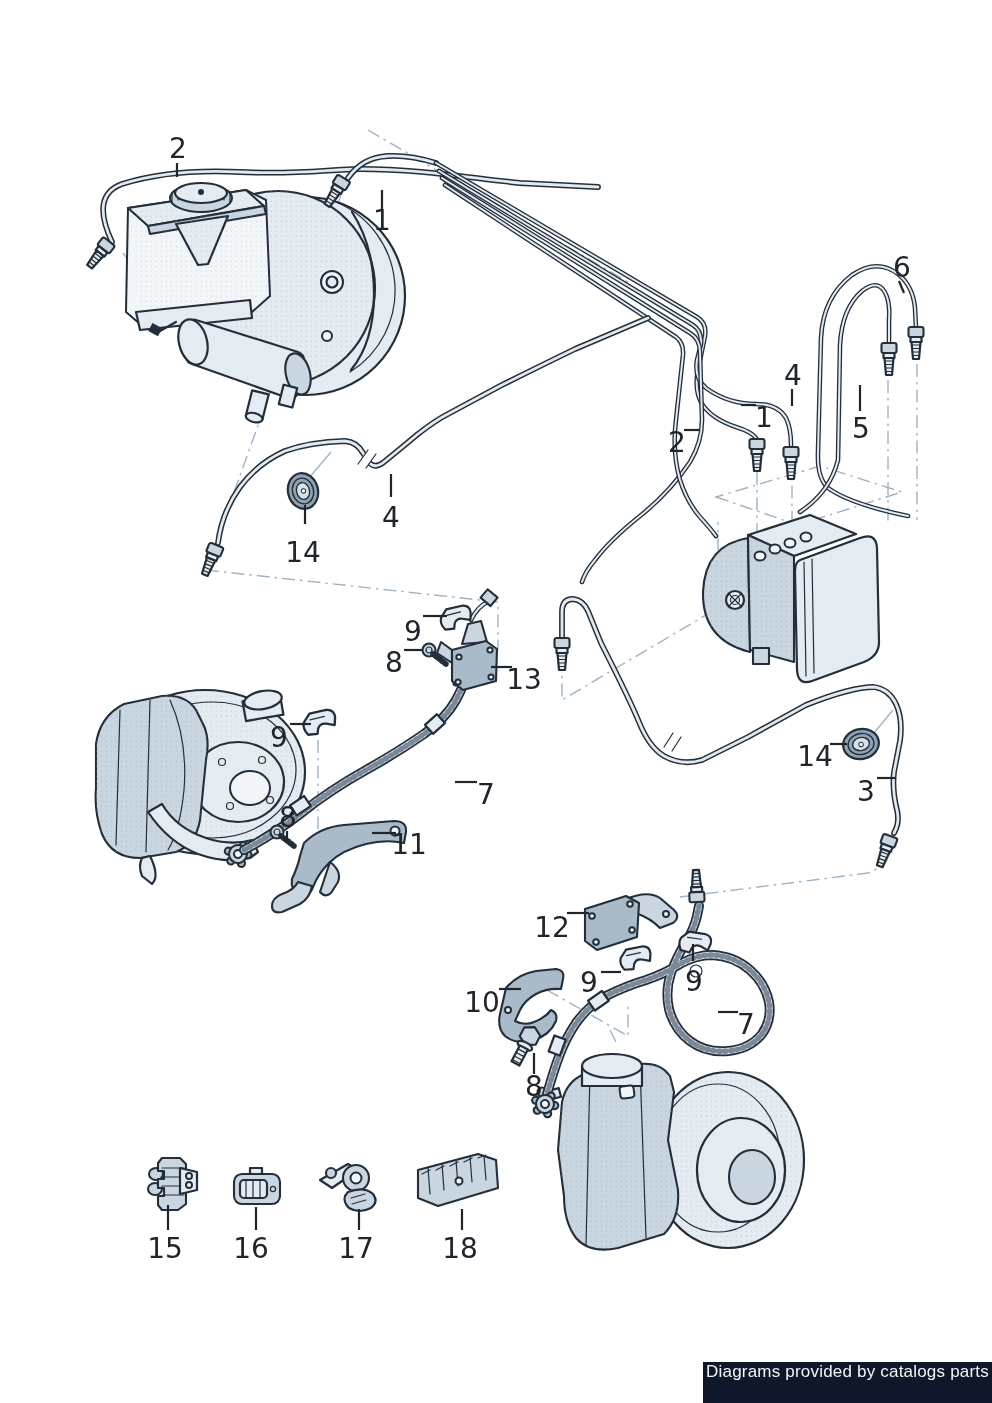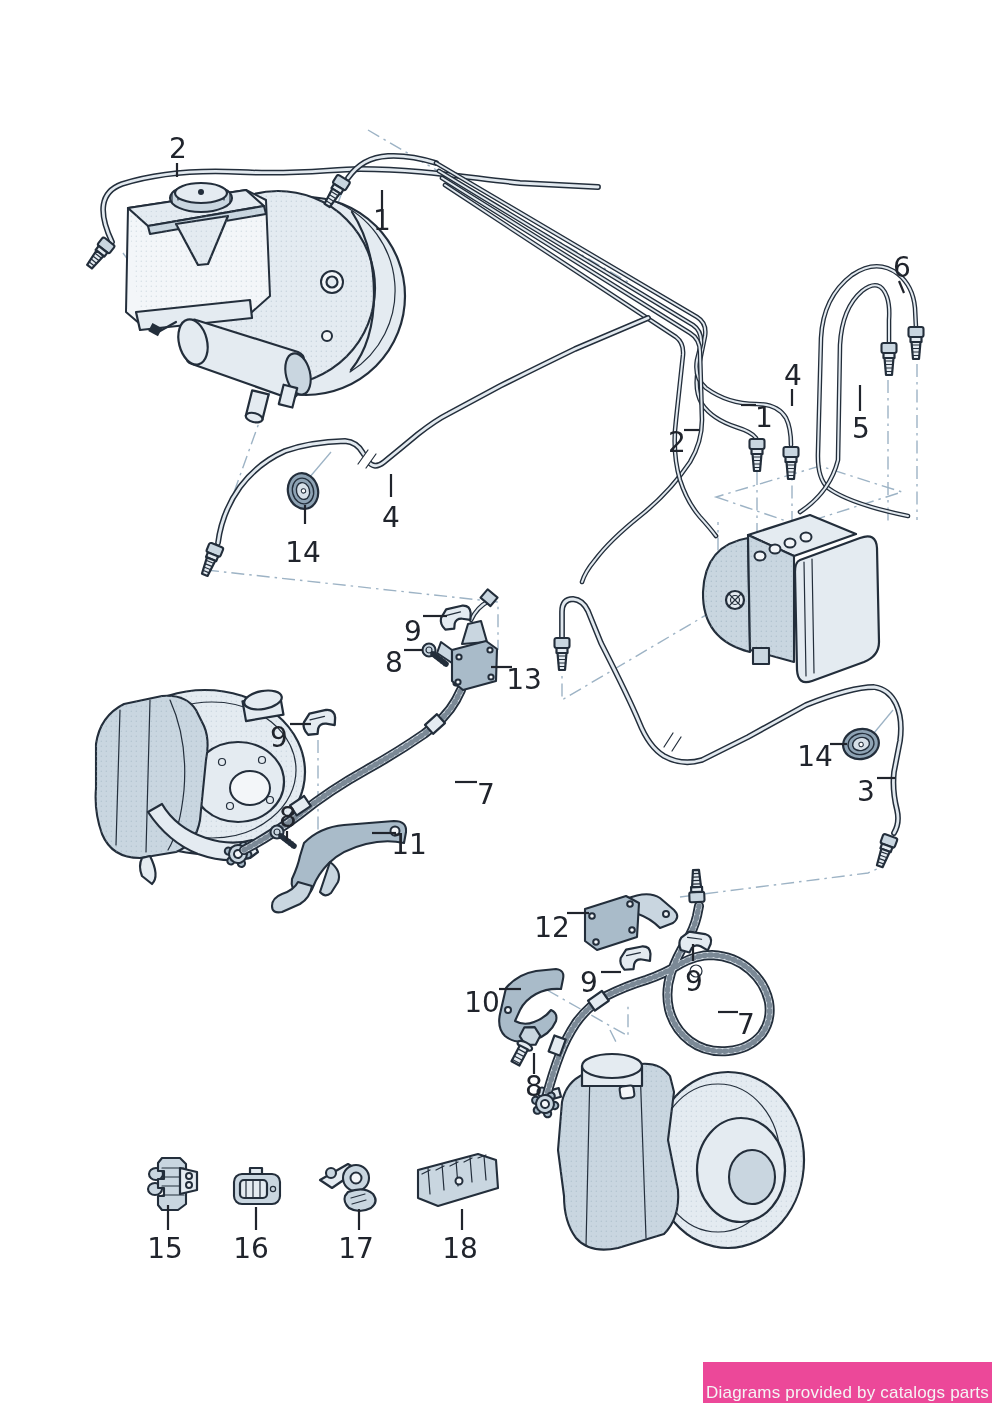--- a/index.html
+++ b/index.html
@@ -20,22 +20,22 @@
   .hose-o{stroke:#232e3b;stroke-width:10;fill:none;stroke-linecap:round;stroke-linejoin:round;}
   .hose-i{stroke:#d5dee6;stroke-width:6.4;fill:none;stroke-linecap:round;stroke-linejoin:round;}
   .hose-b{stroke:#405060;stroke-width:5.4;fill:none;stroke-linecap:round;
           stroke-dasharray:1.6 4.4;opacity:.6;}
   .cons{stroke:#9db3c5;stroke-width:1.4;fill:none;stroke-dasharray:13 5 2.5 5;}
   .blue-thin{stroke:#9db3c5;stroke-width:1.3;fill:none;}
   .brk{stroke:#ffffff;stroke-width:9;stroke-linecap:butt;}
   .callout-text{font-family:"DejaVu Sans",sans-serif;font-size:28px;fill:#20242c;text-anchor:middle;}
   .callout-leader{stroke:#20242c;stroke-width:2.2;}
   
-  #banner{position:absolute;left:703px;top:1362px;width:289px;height:41px;background:#ec4899;
-          color:#f5f5f5;display:flex;align-items:flex-end;justify-content:center;
+  #banner{position:absolute;left:703px;top:1362px;width:289px;height:41px;background:#0f172a;
+          color:#f5f5f5;display:flex;align-items:flex-start;justify-content:center;
           font-family:"Liberation Sans",sans-serif;font-size:17px;letter-spacing:.2px;}
 </style>
 </head>
 <body>
 
 <div id="stage">
 <svg width="992" height="1403" viewBox="0 0 992 1403">
   <defs>
     <pattern id="dots" width="5" height="5" patternUnits="userSpaceOnUse">
       <circle cx="1.3" cy="1.3" r="0.75" fill="#8fa6b6"></circle>

